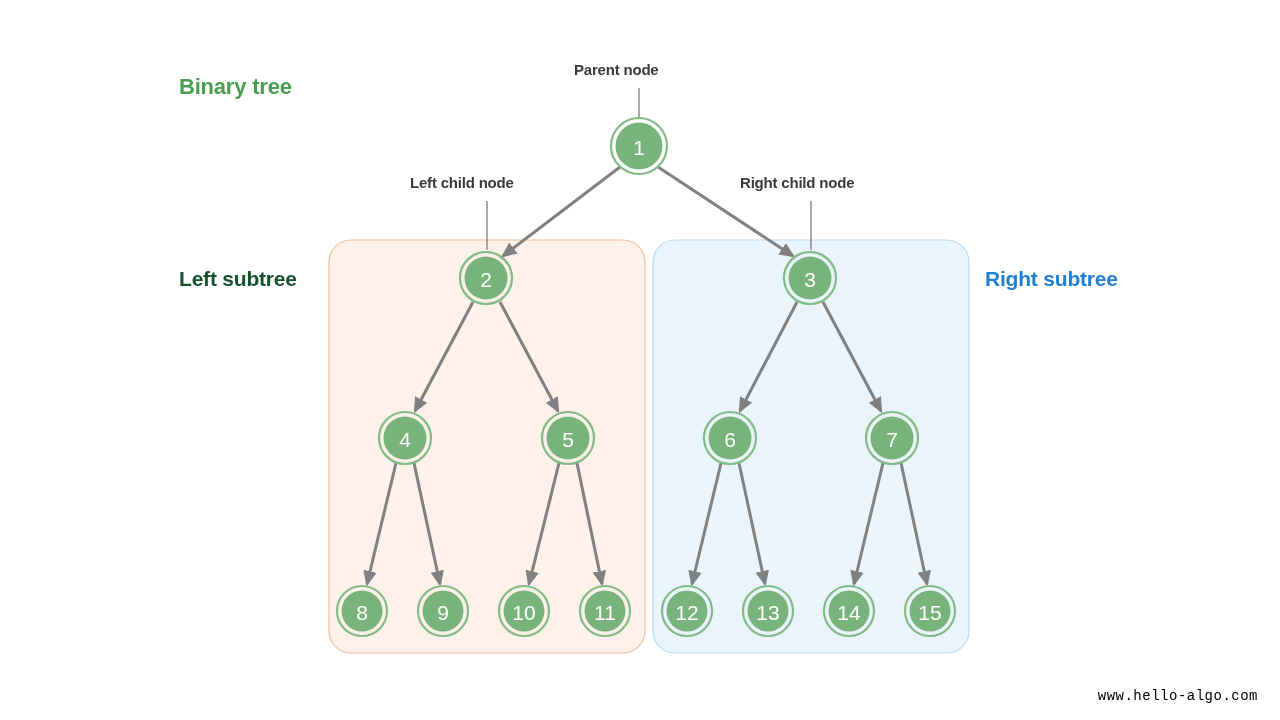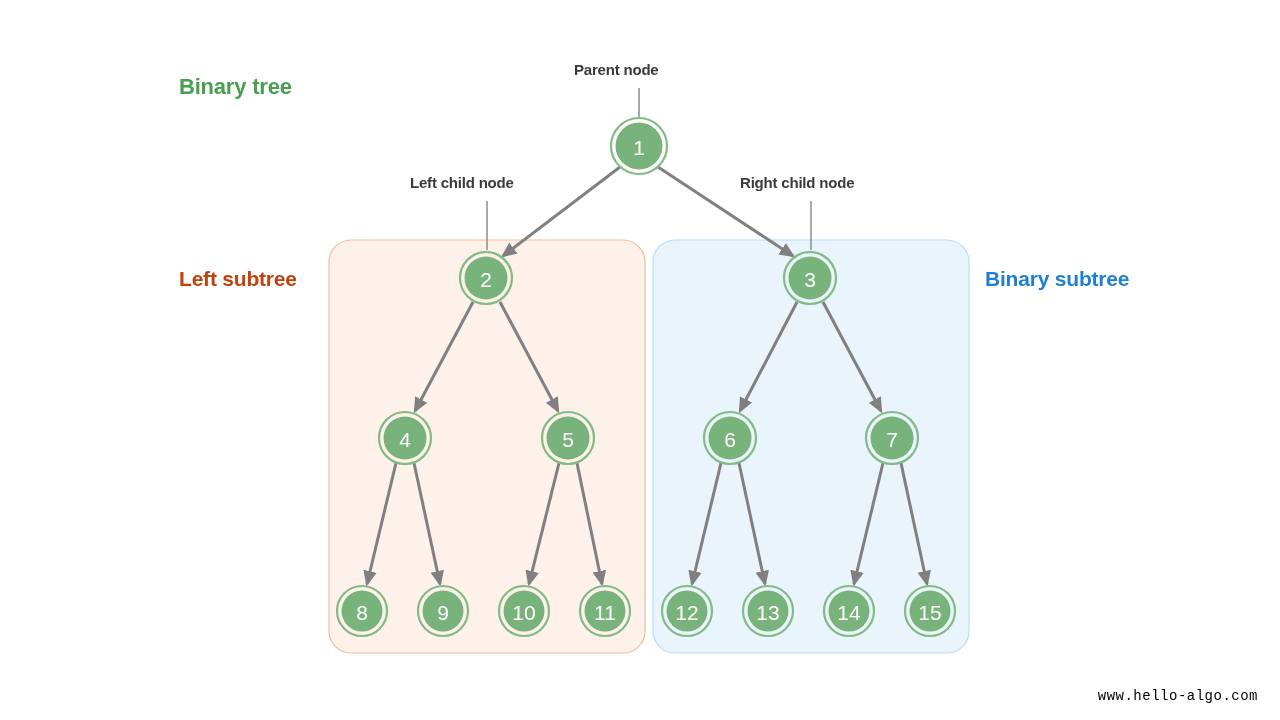--- a/index.html
+++ b/index.html
@@ -174,19 +174,19 @@
   </svg>
 
   <div class="panel-label" style="left:179px; top:58px; color:#4a9e52; font-size:22px;margin-top:16px;">Binary tree</div>
 
   <div class="annot-label" style="left:574px; top:61px;">Parent node</div>
 
   <div class="annot-label" style="left:410px; top:174px;">Left child node</div>
 
   <div class="annot-label" style="left:740px; top:174px;">Right child node</div>
 
-  <div class="panel-label" style="left:179px; top:267px; color:#c2410c;">Left subtree</div>
+  <div class="panel-label" style="left:179px; top:267px; color:#14532d;">Left subtree</div>
 
-  <div class="panel-label" style="left:985px; top:267px; color:#1f7fd0;">Binary subtree</div>
+  <div class="panel-label" style="left:985px; top:267px; color:#1f7fd0;">Right subtree</div>
 
   <div class="watermark">www.hello-algo.com</div>
 
 </div>
 
 </body></html>

